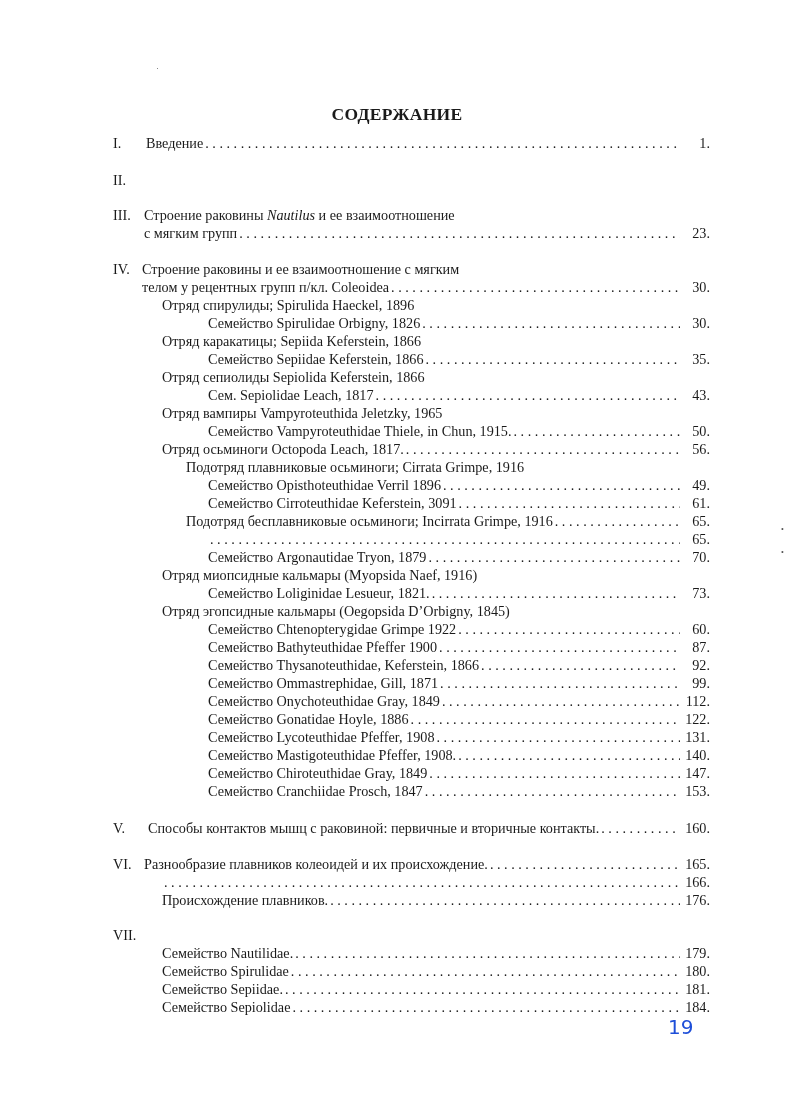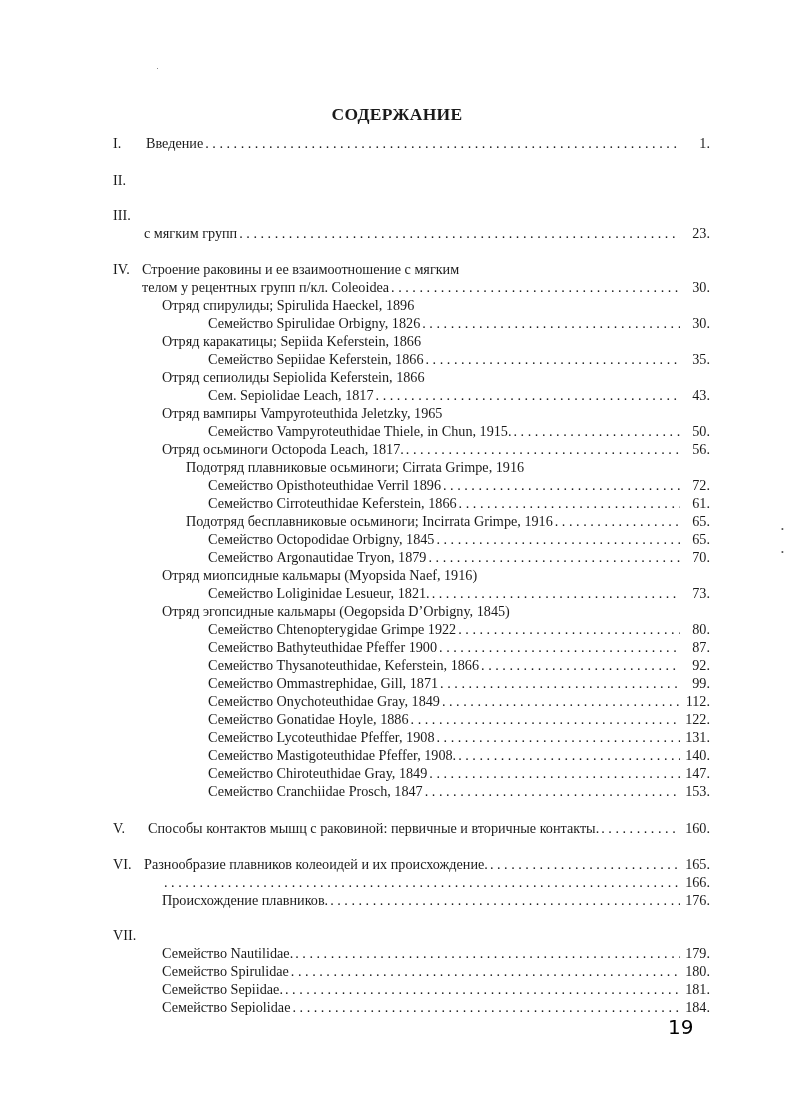--- a/index.html
+++ b/index.html
@@ -27,21 +27,21 @@
     flex: 1 1 auto; overflow: hidden; white-space: nowrap; margin: 0 2px; letter-spacing: 2.2px;
   }
   .dots::before {
     content: ". . . . . . . . . . . . . . . . . . . . . . . . . . . . . . . . . . . . . . . . . . . . . . . . . . . . . . . . . . . . . . . . . . . . . . . . . . . . . . . . . . . . . . . . . . . . . . . . . . . . . . . . . . . . . .";
     letter-spacing: 0;
   }
   .page { flex: 0 0 auto; text-align: right; min-width: 28px; }
   .marks { position: absolute; left: 781px; color: #555; font-size: 8px; }
   .stamp {
     position: absolute; left: 668px; top: 1015px;
-    font-family: "DejaVu Sans", sans-serif; font-size: 20px; color: #000000;
+    font-family: "DejaVu Sans", sans-serif; font-size: 20px; color: #1d4ed8;
   }
   .speck { position: absolute; left: 157px; top: 68px; width: 1px; height: 1px; background: #888; }
 </style>
 </head>
 <body>
 
 <div class="speck"></div>
 
 <h1 class="title">СОДЕРЖАНИЕ</h1>
 
@@ -55,20 +55,23 @@
         <span class="page">1.</span>
       </div>
   </div>
 
   <div class="row" style="top:171px">
     <span class="num">II.</span>
   </div>
 
   <div class="row nodots" style="top:206px">
     <span class="num">III.</span>
+    <div class="entry" style="left:144px">
+        <span class="label"><span>Строение раковины </span><i>Nautilus</i><span> и ее взаимоотношение</span></span>
+      </div>
   </div>
   <div class="row" style="top:224px">
     <div class="entry" style="left:144px">
         <span class="label">с мягким групп</span>
         <span class="dots"></span>
         <span class="page">23.</span>
       </div>
   </div>
 
   <div class="row nodots" style="top:260px">
@@ -141,40 +144,39 @@
   </div>
   <div class="row nodots" style="top:458px">
     <div class="entry" style="left:186px">
         <span class="label">Подотряд плавниковые осьминоги; Cirrata Grimpe, 1916</span>
       </div>
   </div>
   <div class="row" style="top:476px">
     <div class="entry" style="left:208px">
         <span class="label">Семейство Opisthoteuthidae Verril 1896</span>
         <span class="dots"></span>
-        <span class="page">72.</span>
+        <span class="page">49.</span>
       </div>
   </div>
   <div class="row" style="top:494px">
     <div class="entry" style="left:208px">
-        <span class="label">Семейство Cirroteuthidae Keferstein, 1866</span>
+        <span class="label">Семейство Cirroteuthidae Keferstein, 3091</span>
         <span class="dots"></span>
         <span class="page">61.</span>
       </div>
   </div>
   <div class="row" style="top:512px">
     <div class="entry" style="left:186px">
         <span class="label">Подотряд бесплавниковые осьминоги; Incirrata Grimpe, 1916</span>
         <span class="dots"></span>
         <span class="page">65.</span>
       </div>
   </div>
   <div class="row" style="top:530px">
     <div class="entry" style="left:208px">
-        <span class="label">Семейство Octopodidae Orbigny, 1845</span>
         <span class="dots"></span>
         <span class="page">65.</span>
       </div>
   </div>
   <div class="row" style="top:548px">
     <div class="entry" style="left:208px">
         <span class="label">Семейство Argonautidae Tryon, 1879</span>
         <span class="dots"></span>
         <span class="page">70.</span>
       </div>
@@ -193,21 +195,21 @@
   </div>
   <div class="row nodots" style="top:602px">
     <div class="entry" style="left:162px">
         <span class="label">Отряд эгопсидные кальмары (Oegopsida D’Orbigny, 1845)</span>
       </div>
   </div>
   <div class="row" style="top:620px">
     <div class="entry" style="left:208px">
         <span class="label">Семейство Chtenopterygidae Grimpe 1922</span>
         <span class="dots"></span>
-        <span class="page">80.</span>
+        <span class="page">60.</span>
       </div>
   </div>
   <div class="row" style="top:638px">
     <div class="entry" style="left:208px">
         <span class="label">Семейство Bathyteuthidae Pfeffer 1900</span>
         <span class="dots"></span>
         <span class="page">87.</span>
       </div>
   </div>
   <div class="row" style="top:656px">

